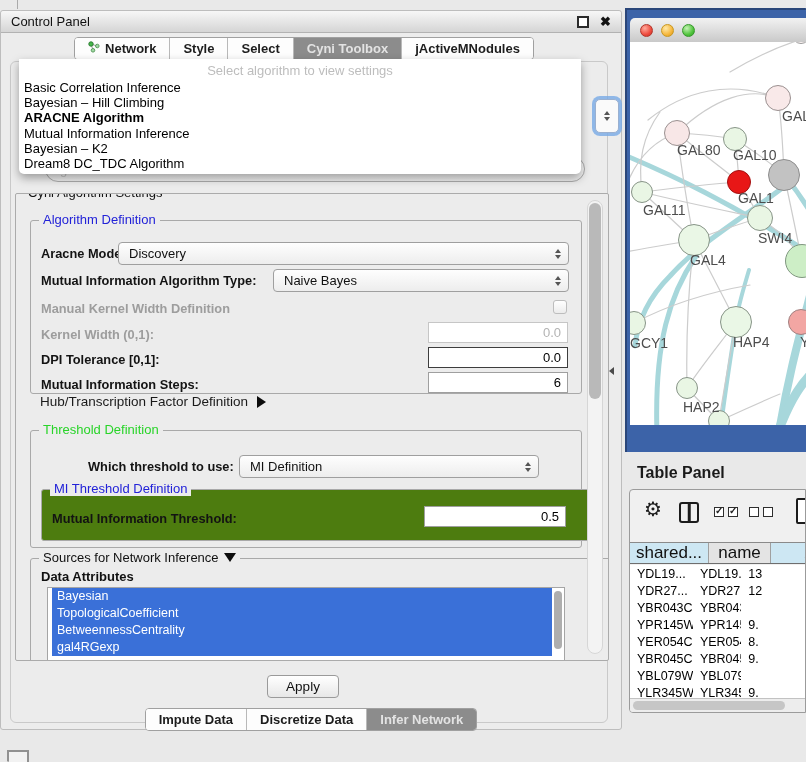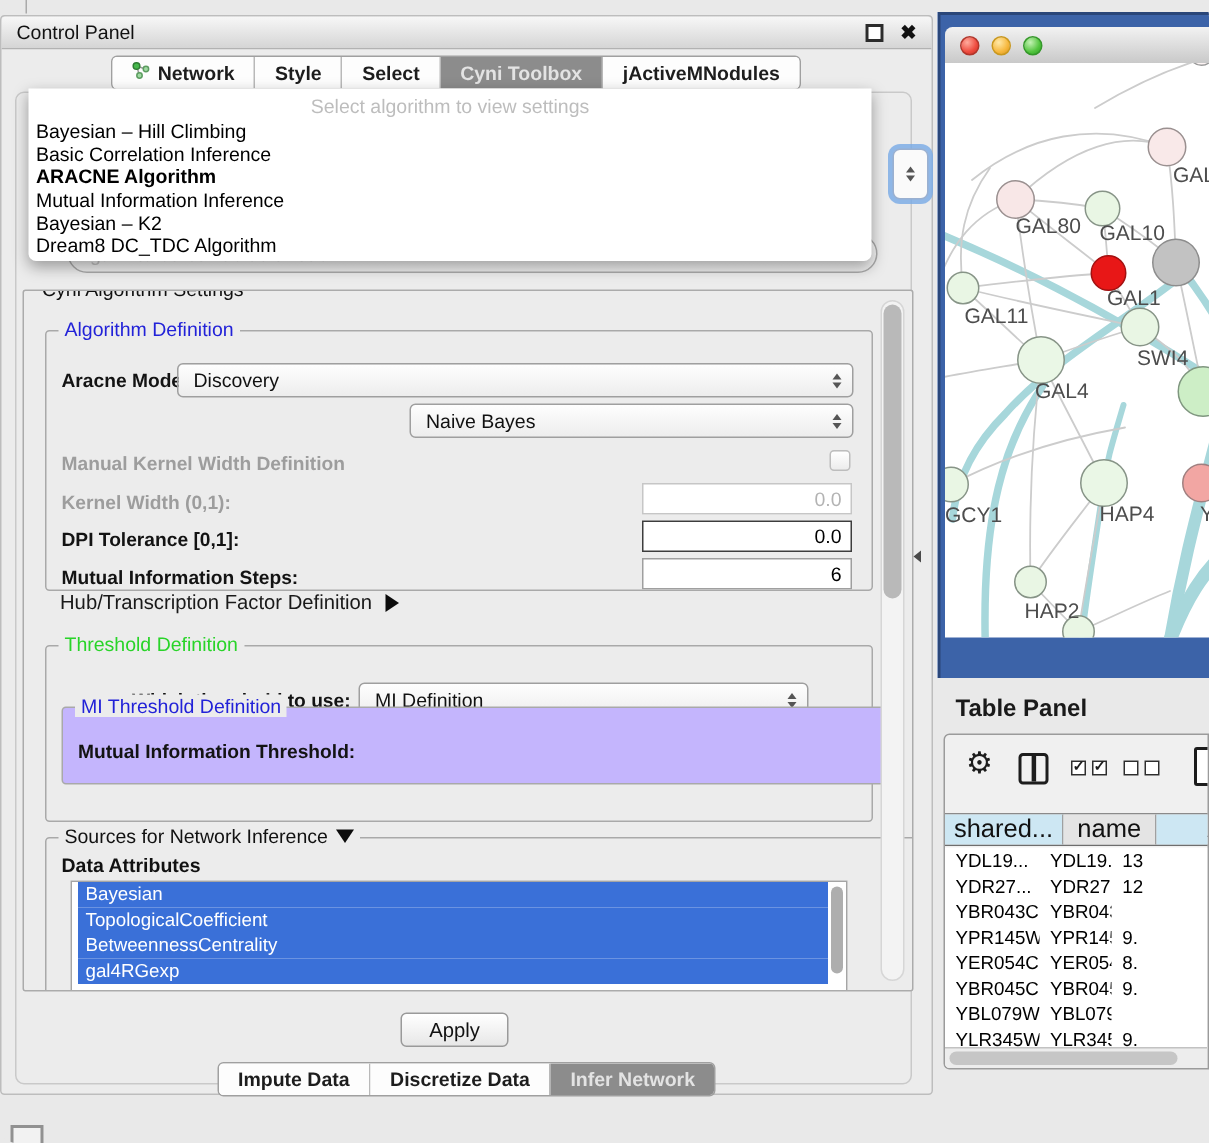--- a/index.html
+++ b/index.html
@@ -156,42 +156,43 @@
       <span>galFiltered.csv default node</span>
     </div>
     <div class="focus-combo">
       <span class="arr-up"></span>
       <span class="arr-dn"></span>
     </div>
 
     <div class="dropdown">
       <div class="dd-ph">Select algorithm to view settings</div>
       <div>
+          <div class="dd-item">Basic Correlation Inference</div>
           <div class="dd-item">Bayesian – Hill Climbing</div>
-          <div class="dd-item">Basic Correlation Inference</div>
           <div class="dd-item b">ARACNE Algorithm</div>
           <div class="dd-item">Mutual Information Inference</div>
           <div class="dd-item">Bayesian – K2</div>
           <div class="dd-item">Dream8 DC_TDC Algorithm</div>
         </div>
     </div>
 
     <div class="settings">
       <span class="gt">Cyni Algorithm Settings</span>
 
       <div class="grp" style="left:14px;top:26px;width:552px;height:174px;">
         <span class="gt blue">Algorithm Definition</span>
         <span class="lb" style="left:10px;top:25px;">Aracne Mode:</span>
         <div class="cbo" style="left:87px;top:21px;right:12px;">
           <span>Discovery</span>
           <span class="steppers">
               <span class="arr-up"></span>
               <span class="arr-dn"></span>
             </span>
         </div>
+        <span class="lb" style="left:10px;top:52px;">Mutual Information Algorithm Type:</span>
         <div class="cbo" style="left:242px;top:48px;right:12px;">
           <span>Naive Bayes</span>
           <span class="steppers">
               <span class="arr-up"></span>
               <span class="arr-dn"></span>
             </span>
         </div>
         <span class="lb dis" style="left:10px;top:80px;">Manual Kernel Width Definition</span>
         <div class="ckb" style="right:14px;top:79px;"></div>
         <span class="lb dis" style="left:10px;top:106px;">Kernel Width (0,1):</span>
@@ -216,23 +217,26 @@
       <div class="grp" style="left:14px;top:236px;width:552px;height:118px;">
         <span class="gt green">Threshold Definition</span>
         <span class="lb" style="left:57px;top:28px;">Which threshold to use:</span>
         <div class="cbo" style="left:208px;top:24px;width:300px;">
           <span>MI Definition</span>
           <span class="steppers">
               <span class="arr-up"></span>
               <span class="arr-dn"></span>
             </span>
         </div>
-        <div class="grp" style="left:10px;top:40px;width:550px;height:52px;background:#c4b5fd;">
+        <div class="grp" style="left:10px;top:58px;width:550px;height:52px;background:#4d7c0f;">
           <span class="gt blue">MI Threshold Definition</span>
           <span class="lb" style="left:10px;top:21px;">Mutual Information Threshold:</span>
+          <div class="tf" style="left:382px;top:16px;width:142px;">
+            <span>0.5</span>
+          </div>
         </div>
       </div>
 
       <div class="grp" style="left:14px;top:364px;width:586px;height:110px;">
         <span class="gt">
           <span>Sources for Network Inference</span>
           <span class="tri-dn"></span>
         </span>
         <span class="attr-label">Data Attributes</span>
         <div class="attr-list">

